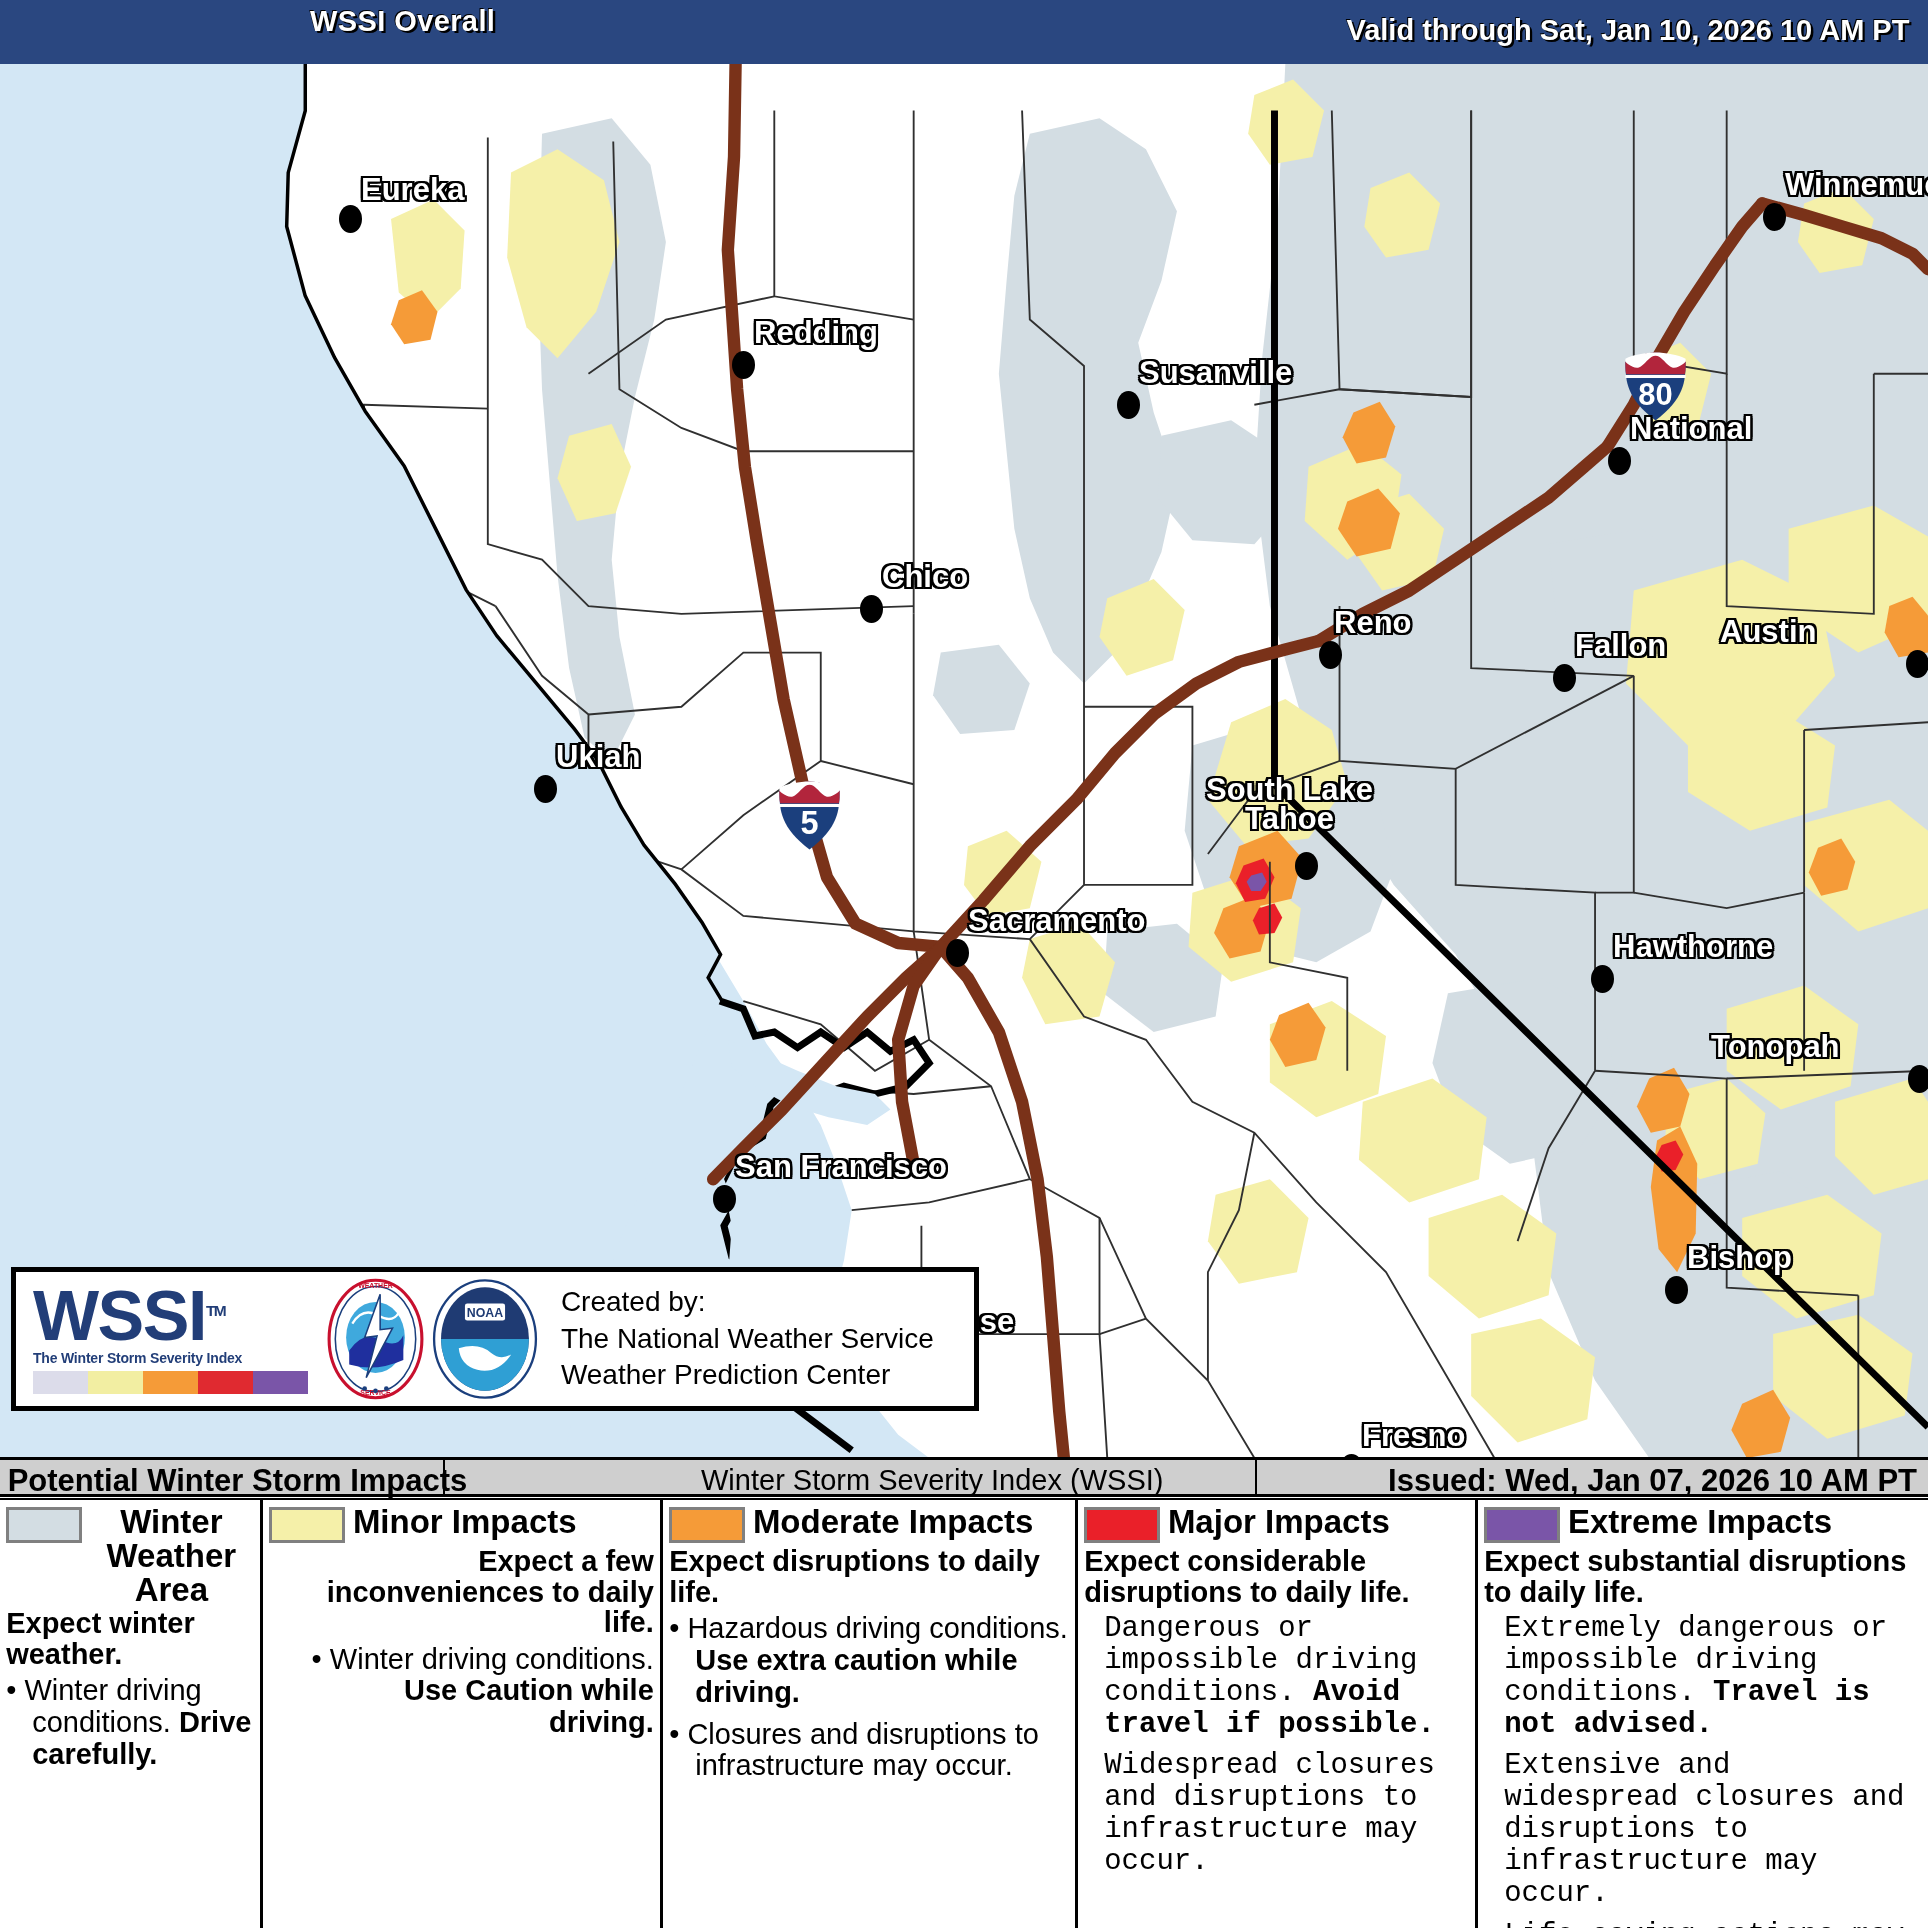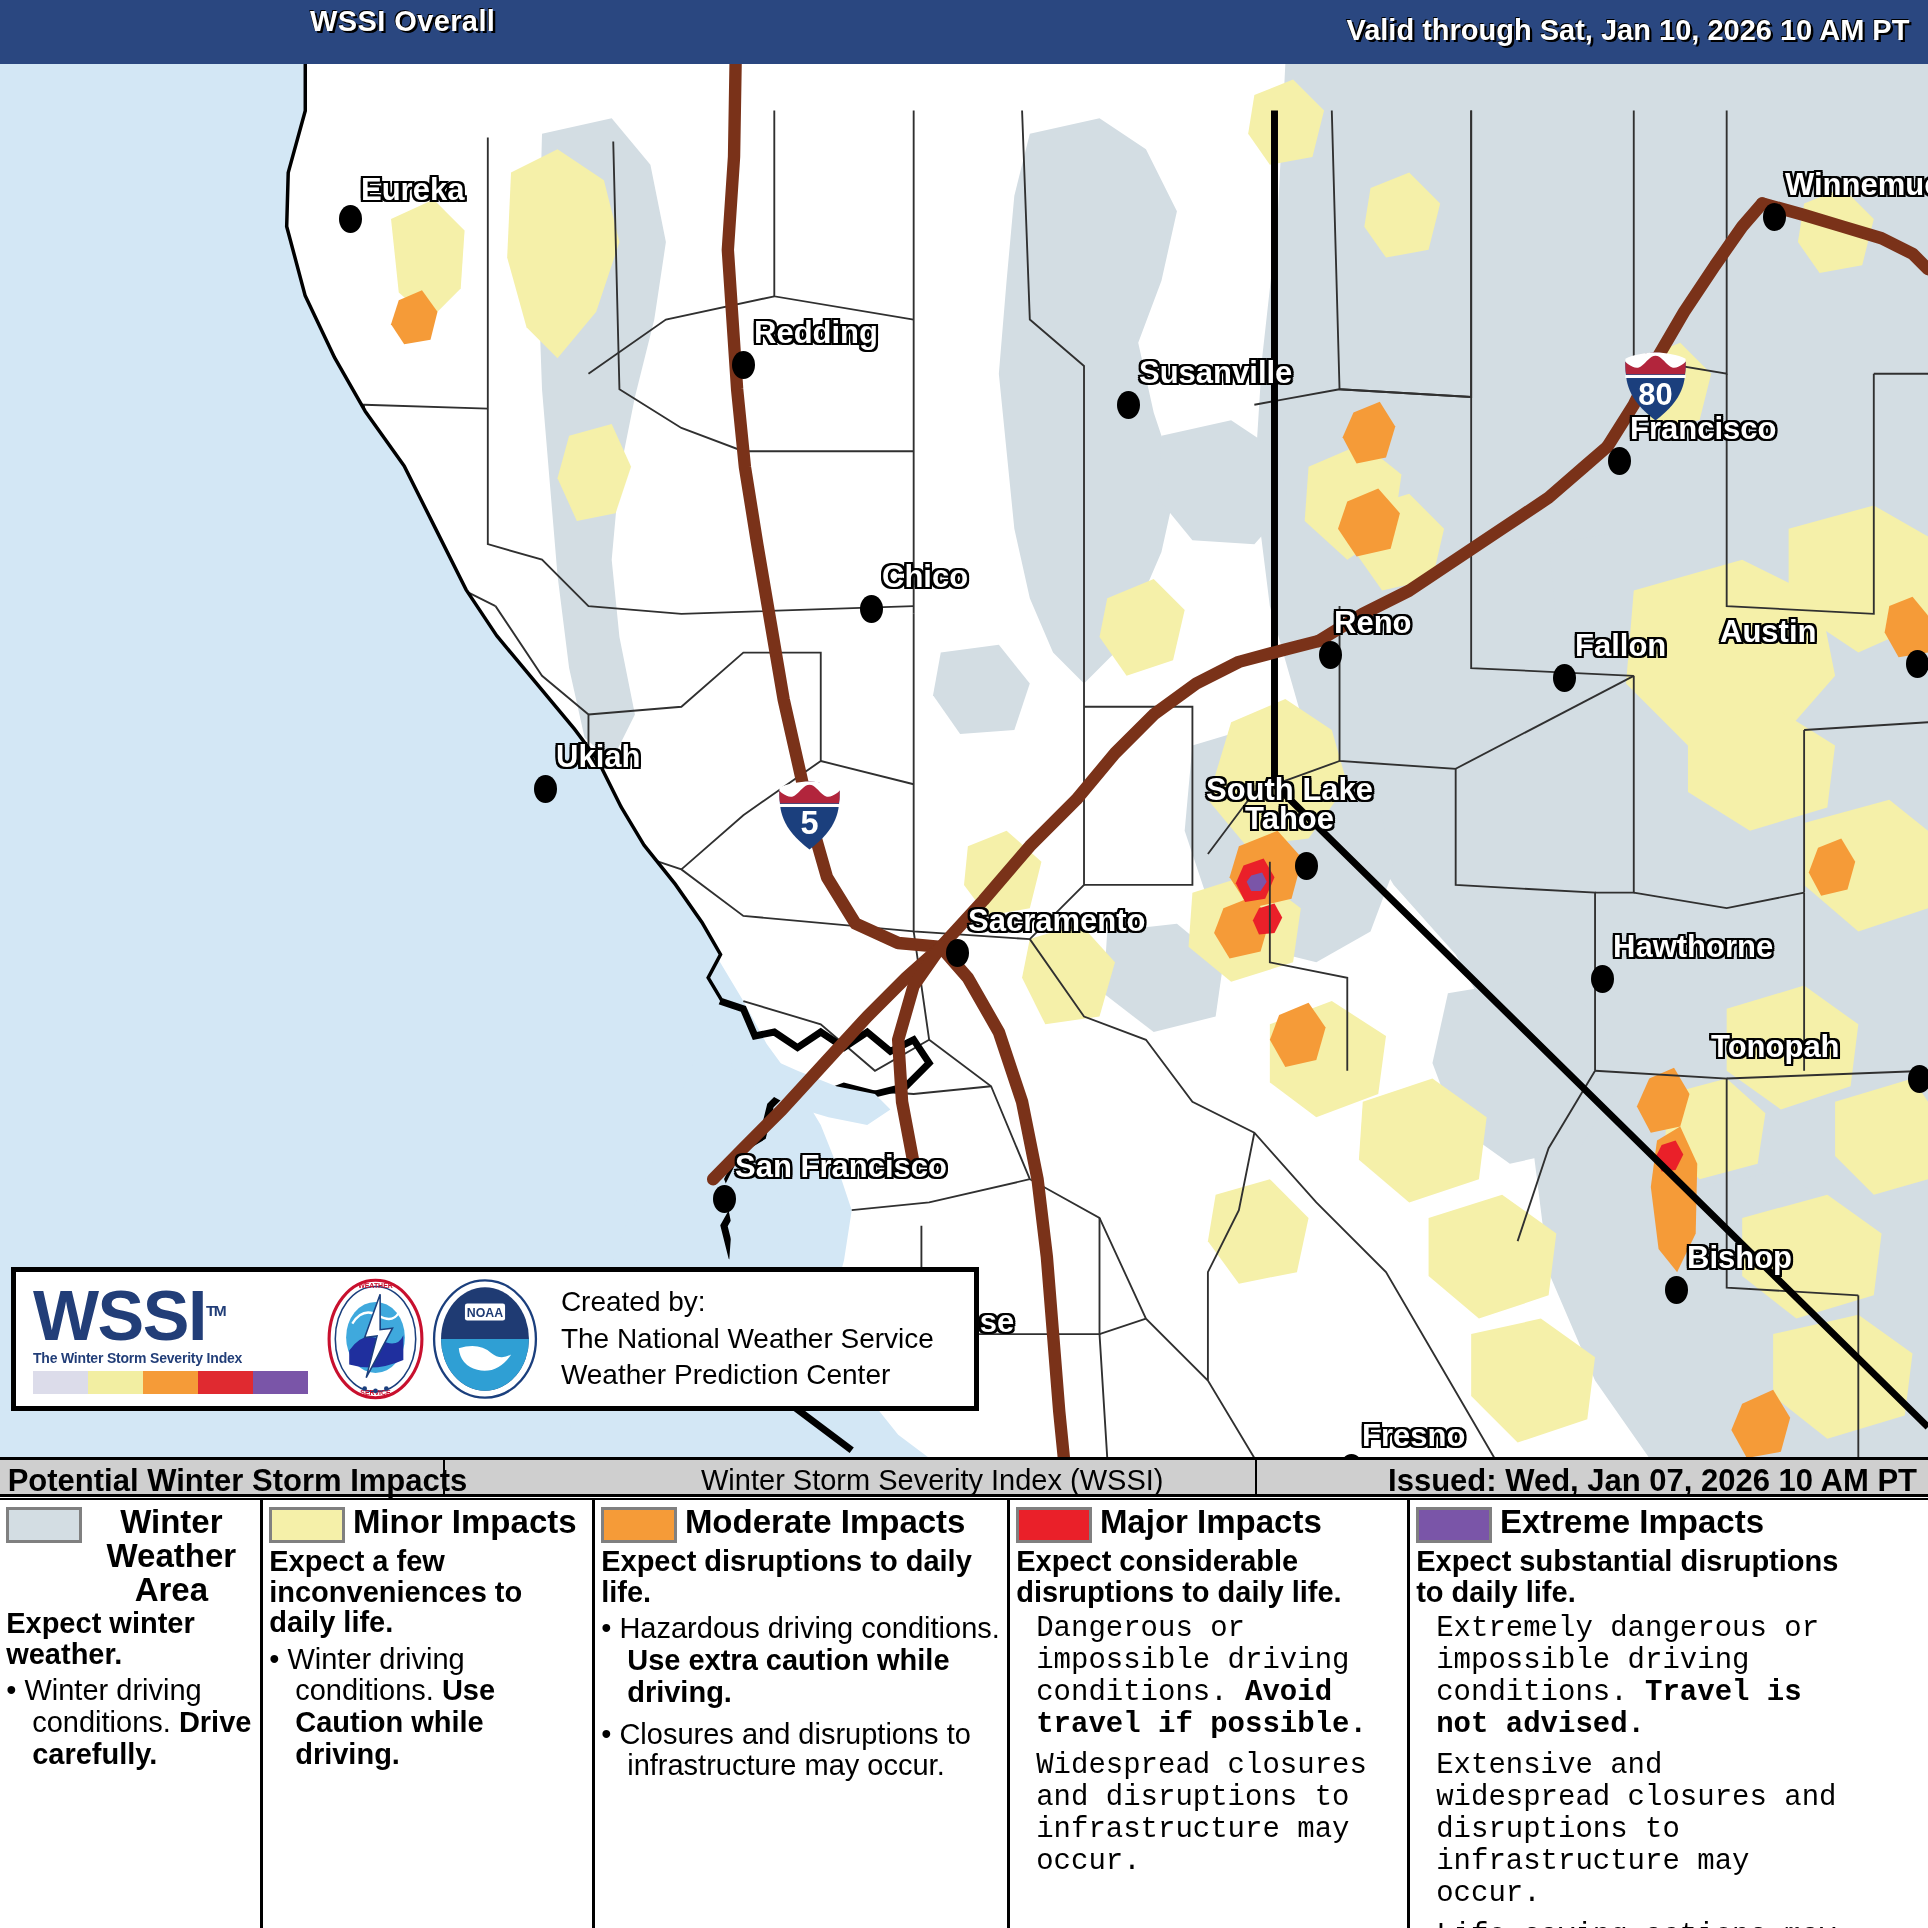--- a/index.html
+++ b/index.html
@@ -51,21 +51,21 @@
   .banner .b2{position:absolute;left:701px;top:3.9px;font-size:29px;color:#000;}
   .banner .b3{position:absolute;right:11px;top:3.1px;font-size:31px;font-weight:bold;color:#000;}
   .banner .vr{position:absolute;top:0;width:2.3px;height:100%;background:#000;}
 
   
   .legend{position:absolute;left:0;top:1498px;width:1928px;height:431px;display:flex;
     border-top:2.3px solid #000;box-sizing:border-box;background:#fff;}
   .lcol{position:relative;box-sizing:border-box;border-right:3.9px solid #000;padding:4.6px 6.2px 0 6.2px;}
   .lcol:last-child{border-right:none;}
   .lc0{width:263px;}
-  .lc1{width:332px;}
+  .lc1{width:400px;text-align:right;}
   .lc2{width:415px;}
   .lc3{width:400px;}
   .lc4{width:435px;}
 
   .lhead{display:flex;align-items:flex-start;gap:7.7px;}
   .swatch{width:76px;height:36px;border:3.9px solid #808080;box-sizing:border-box;flex:0 0 auto;margin-top:2.3px;}
   .lhead .htxt{font-size:33px;font-weight:bold;color:#000;line-height:1.03;}
   .lc0 .lhead{flex-direction:row;}
   .lc0 .htxt{text-align:center;width:163px;}
 
@@ -340,21 +340,21 @@
         <div class="city" style="left: 1340px; top: 1390px;">
           <div class="dot"></div>
           <div class="lbl" style="left: 22px; top: -36px;">Fresno</div>
         </div>
         <div class="city" style="left: 1763px; top: 139px;">
           <div class="dot"></div>
           <div class="lbl" style="left: 22px; top: -36px;">Winnemucca</div>
         </div>
         <div class="city" style="left: 1608px; top: 383px;">
           <div class="dot"></div>
-          <div class="lbl" style="left: 22px; top: -36px;">Francisco</div>
+          <div class="lbl" style="left: 22px; top: -36px;">National</div>
         </div>
         <div class="city" style="left: 1319px; top: 577px;">
           <div class="dot"></div>
           <div class="lbl" style="left: 15px; top: -36px;">Reno</div>
         </div>
         <div class="city" style="left: 1553px; top: 600px;">
           <div class="dot"></div>
           <div class="lbl" style="left: 22px; top: -36px;">Fallon</div>
         </div>
         <div class="city" style="left: 1906px; top: 586px;">

